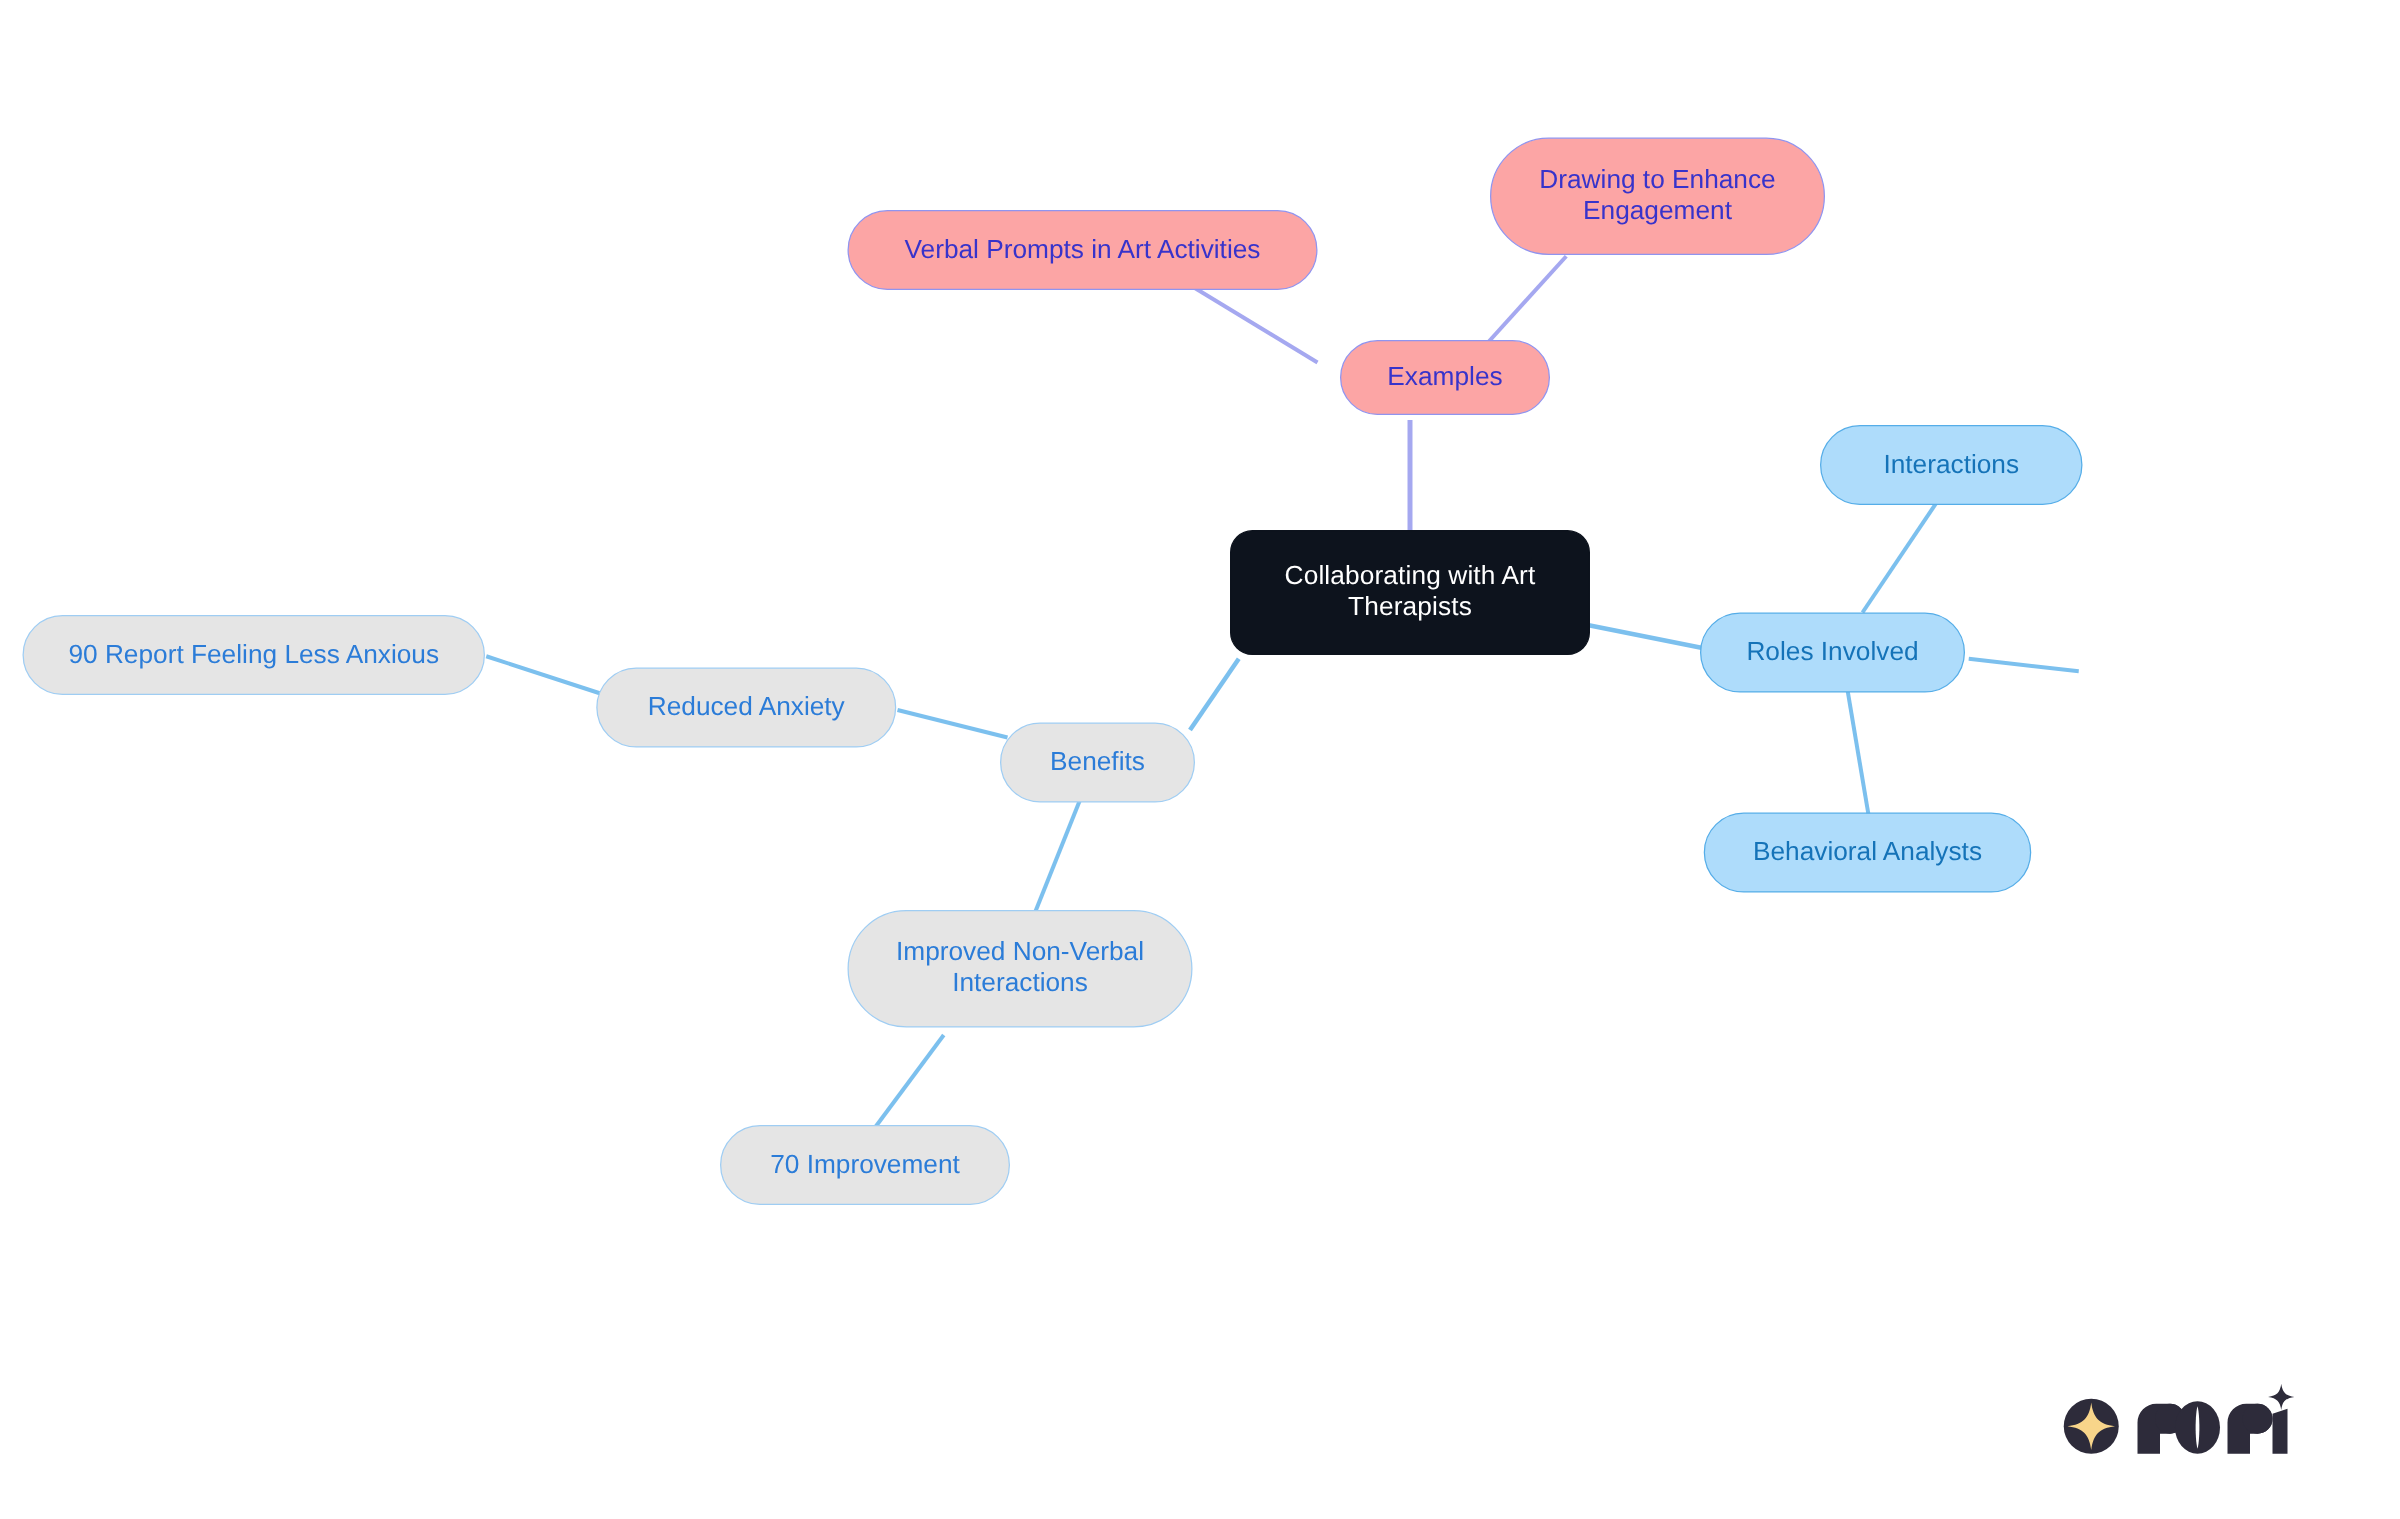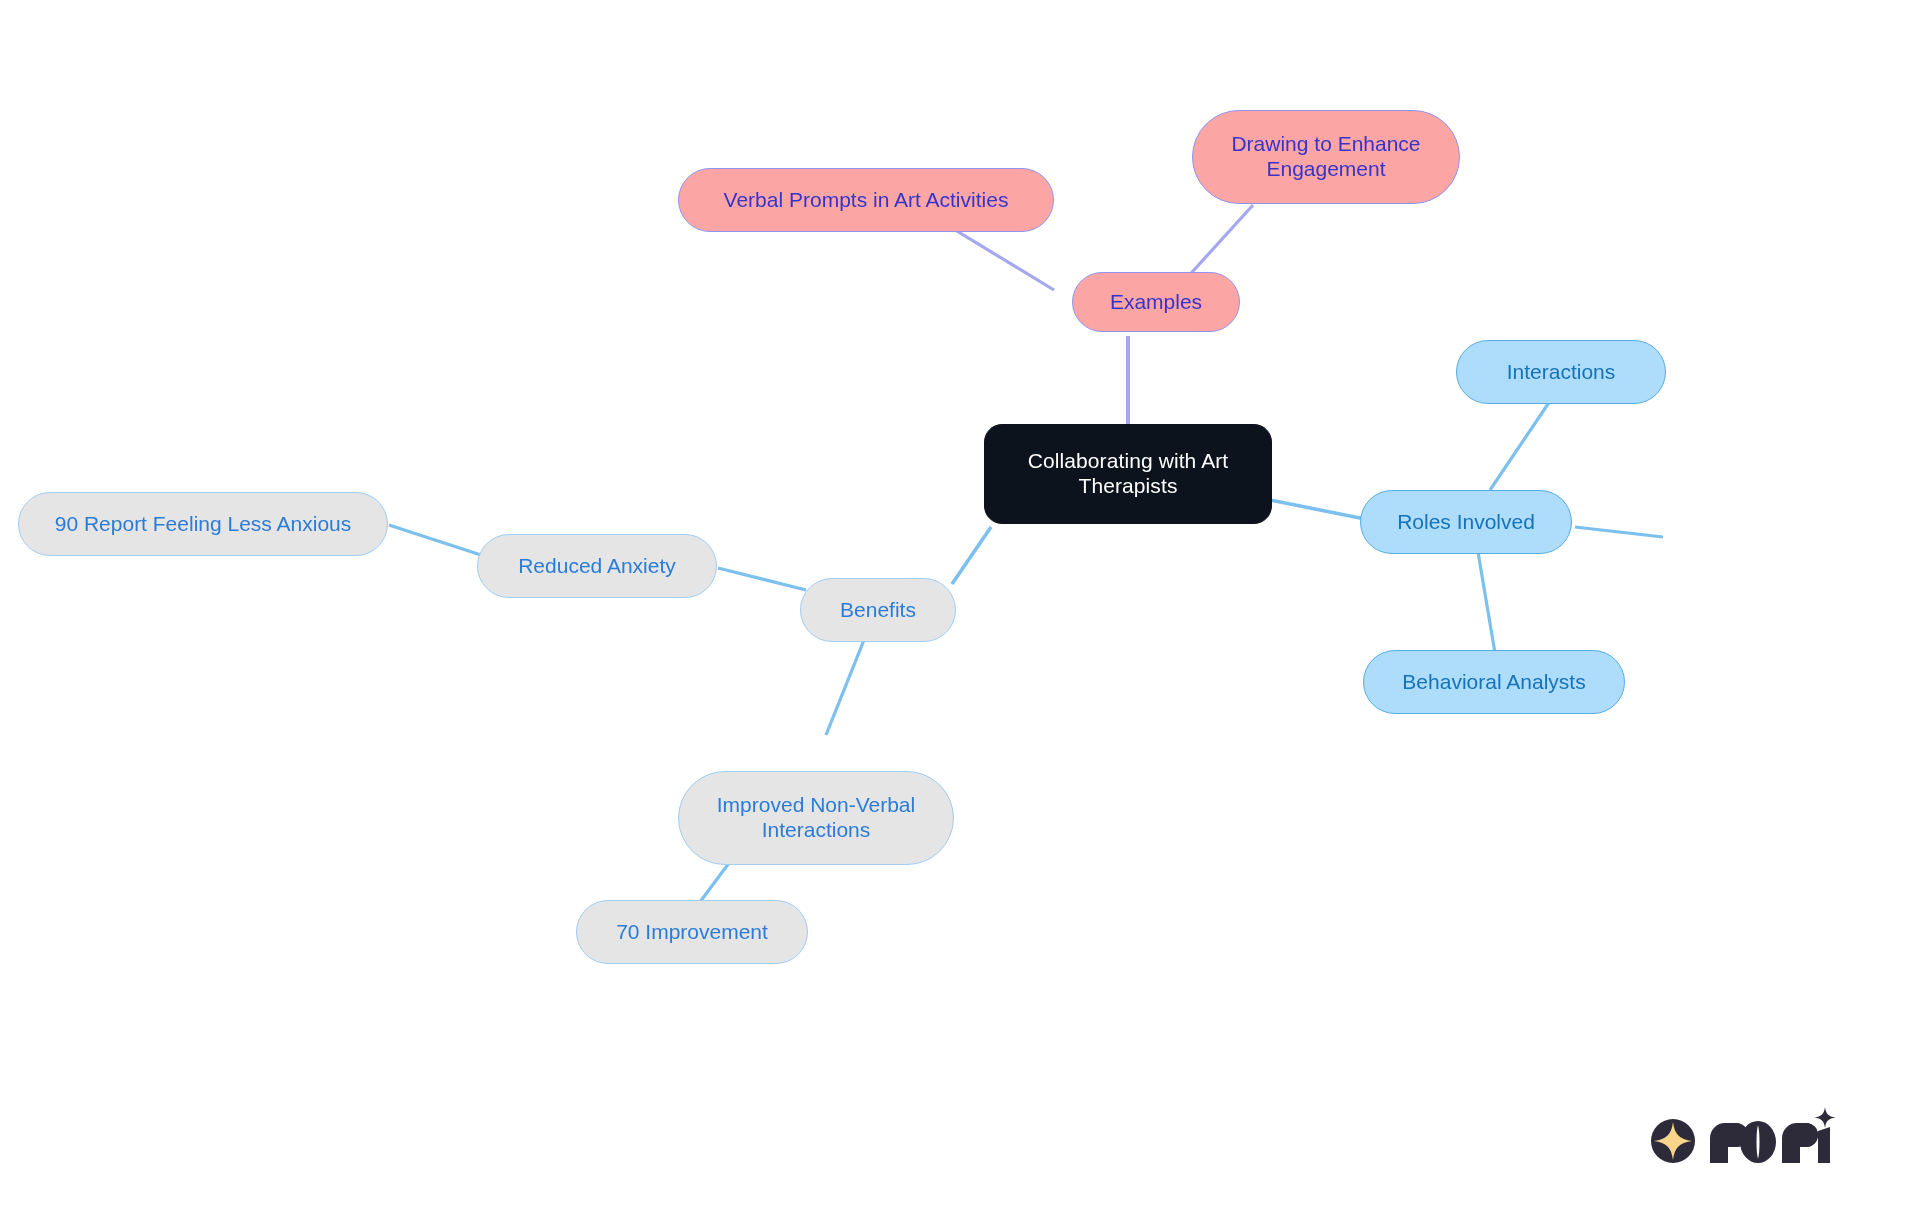--- a/index.html
+++ b/index.html
@@ -132,21 +132,21 @@
 
 
   <div class="node blue" style="left:1363px; top:650px; width:262px; height:64px;">Behavioral Analysts</div>
 
   <div class="node paleblue" style="left:800px; top:578px; width:156px; height:64px;">Benefits</div>
 
   <div class="node paleblue" style="left:477px; top:534px; width:240px; height:64px;">Reduced Anxiety</div>
 
   <div class="node paleblue" style="left:18px; top:492px; width:370px; height:64px;">90 Report Feeling Less Anxious</div>
 
-  <div class="node paleblue" style="left:678px; top:771px; width:276px; height:94px;">Improved Non-Verbal
+  <div class="node paleblue" style="left:678px; top:728px; width:276px; height:94px;">Improved Non-Verbal
 Interactions</div>
 
   <div class="node paleblue" style="left:576px; top:900px; width:232px; height:64px;">70 Improvement</div>
 
   <svg id="logo" viewBox="0 0 190 62" xmlns="http://www.w3.org/2000/svg">
 
     <circle cx="25" cy="36" r="22" fill="#2d2b3a"></circle>
     <path d="M25 17 C26.6 29.5 31.5 34.4 44 36 C31.5 37.6 26.6 42.5 25 55 C23.4 42.5 18.5 37.6 6 36 C18.5 34.4 23.4 29.5 25 17 Z" fill="#f8d58a"></path>
 
     <path d="M62 58 L62 33 A15 15 0 0 1 77 18 L88 18 A12 12 0 0 1 88 42 L80 42 L80 58 Z" fill="#2d2b3a"></path>

